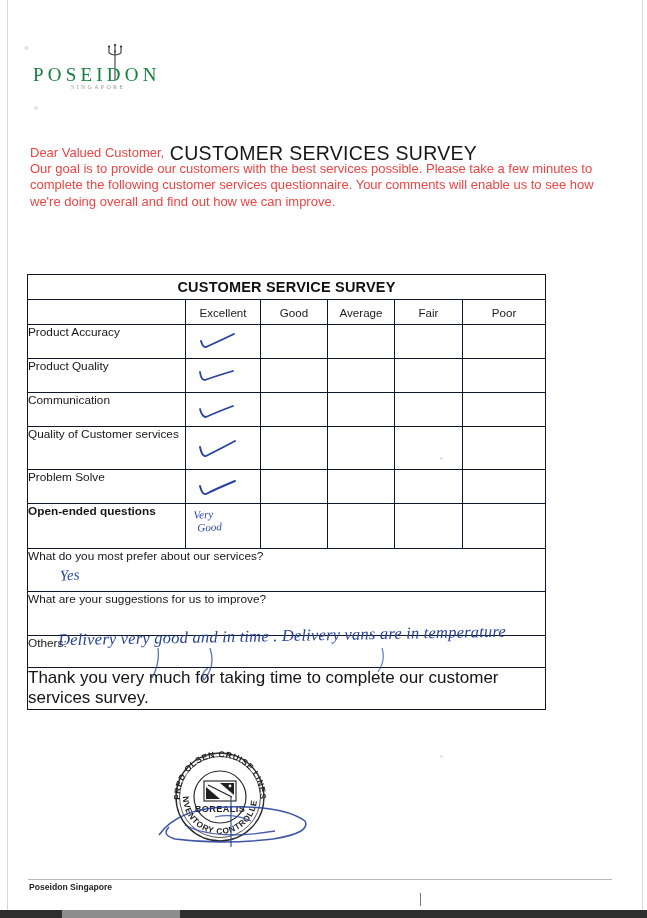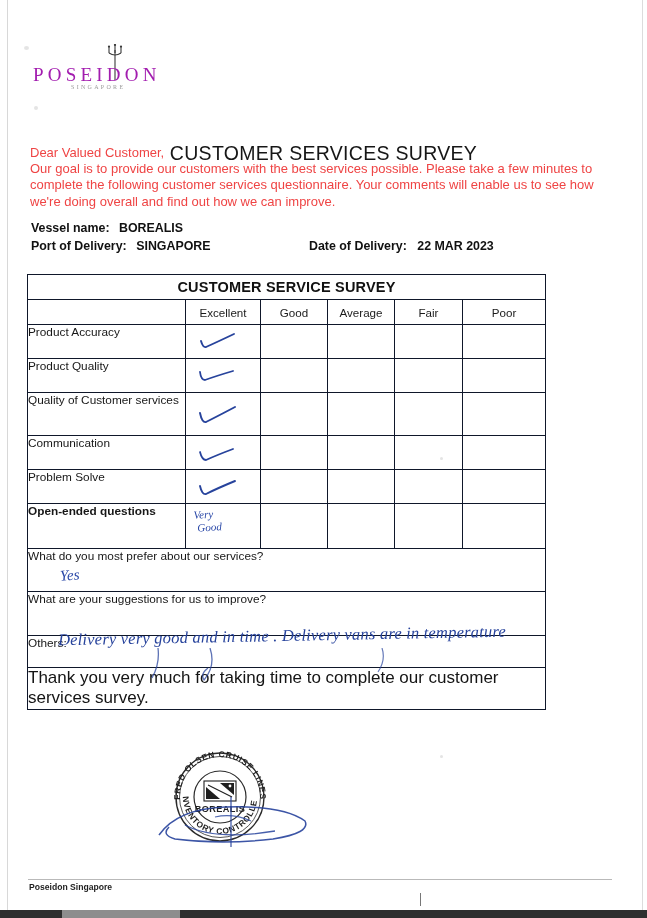--- a/index.html
+++ b/index.html
@@ -40,21 +40,21 @@
 
   
   #logo {
     position: absolute; left: 33px; top: 48px;
     width: 150px; height: 48px;
   }
   .logo-word {
     position: absolute; left: 0; top: 16px;
     font-family: "Liberation Serif", serif;
     font-size: 19px; letter-spacing: 4.2px;
-    color: #a21caf;
+    color: #15803d;
     white-space: nowrap;
   }
   .logo-sub {
     position: absolute; left: 38px; top: 36px;
     font-family: "Liberation Serif", serif;
     font-size: 6px; letter-spacing: 2.3px;
     color: #9a9a9a;
     white-space: nowrap;
   }
   .trident {
@@ -225,34 +225,20 @@
     <div class="logo-sub">SINGAPORE</div>
   </div>
 
   <div id="doc-title">CUSTOMER SERVICES SURVEY</div>
 
   <div id="intro">
     <span class="greeting">Dear Valued Customer,</span>
     <span>Our goal is to provide our customers with the best services possible. Please take a few minutes to complete the following customer services questionnaire. Your comments will enable us to see how we're doing overall and find out how we can improve.</span>
   </div>
 
-  <div id="vessel-block">
-    <div class="v-row">
-      <span class="v-label">Vessel name:</span>
-      <span class="v-value">BOREALIS</span>
-    </div>
-    <div class="v-row">
-      <span class="v-label">Port of Delivery:</span>
-      <span class="v-value">SINGAPORE</span>
-      <span class="v-right">
-        <span class="v-label">Date of Delivery:</span>
-        <span class="v-value">22 MAR 2023</span>
-      </span>
-    </div>
-  </div>
 
   <table id="survey-table">
     <colgroup>
       <col style="width:158px">
         <col style="width:75px">
         <col style="width:67px">
       <col style="width:67px">
         <col style="width:68px">
         <col style="width:83px">
     </colgroup>
@@ -289,38 +275,38 @@
           <svg class="check" viewBox="0 0 42 20">
             <path d="M2 6 Q3 14 7 14 Q18 10 35 5" stroke="#27439c" stroke-width="1.8" fill="none" stroke-linecap="round"></path>
           </svg>
         </td>
         <td></td>
         <td></td>
         <td></td>
         <td></td>
       </tr>
 
+      <tr class="rate-row">
+        <td class="row-label">Communication</td>
+        <td>
+          <svg class="check" style="top:10px" viewBox="0 0 42 20">
+            <path d="M2 6 Q4 14 8 14 Q19 9 35 3" stroke="#27439c" stroke-width="1.8" fill="none" stroke-linecap="round"></path>
+          </svg>
+        </td>
+        <td></td>
+        <td></td>
+        <td></td>
+        <td></td>
+      </tr>
+
       <tr class="rate-row tall">
         <td class="row-label">Quality of Customer services</td>
         <td>
           <svg class="check" style="top:13px" viewBox="0 0 42 20">
             <path d="M2 7 Q4 17 8 16 Q20 10 37 1" stroke="#27439c" stroke-width="1.9" fill="none" stroke-linecap="round"></path>
-          </svg>
-        </td>
-        <td></td>
-        <td></td>
-        <td></td>
-        <td></td>
-      </tr>
-
-      <tr class="rate-row">
-        <td class="row-label">Communication</td>
-        <td>
-          <svg class="check" style="top:10px" viewBox="0 0 42 20">
-            <path d="M2 6 Q4 14 8 14 Q19 9 35 3" stroke="#27439c" stroke-width="1.8" fill="none" stroke-linecap="round"></path>
           </svg>
         </td>
         <td></td>
         <td></td>
         <td></td>
         <td></td>
       </tr>
 
       <tr class="rate-row">
         <td class="row-label">Problem Solve</td>

